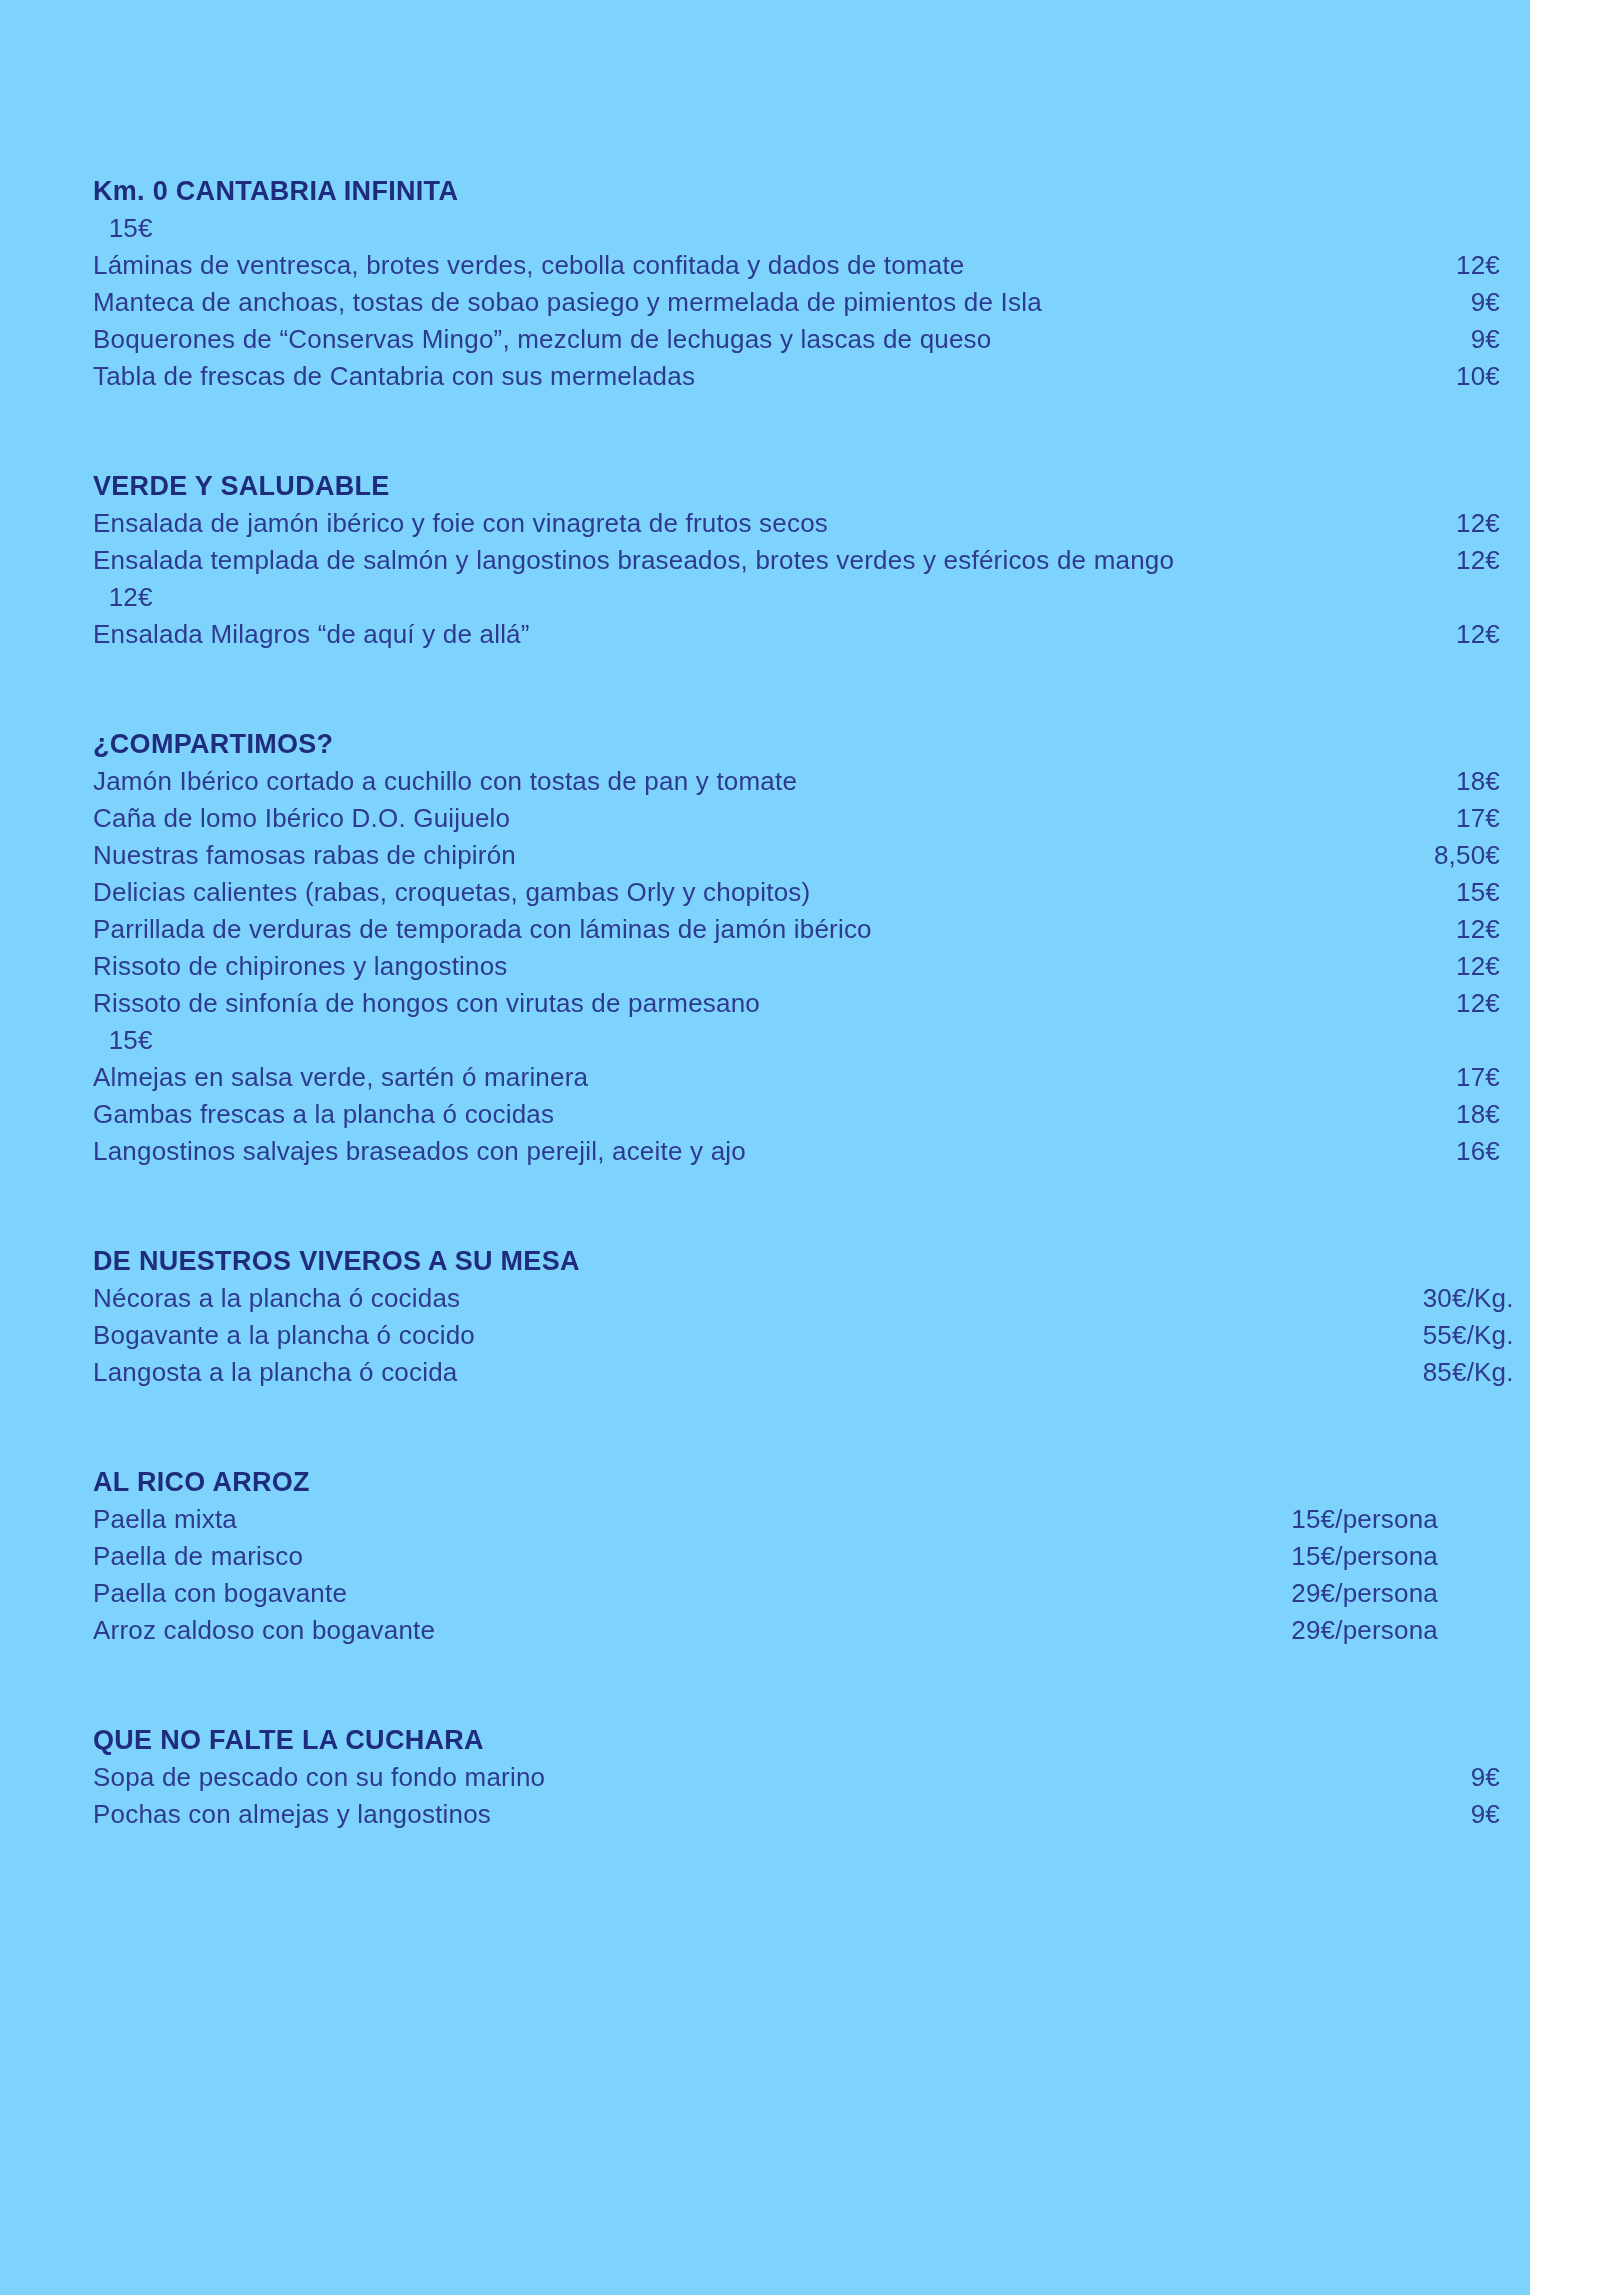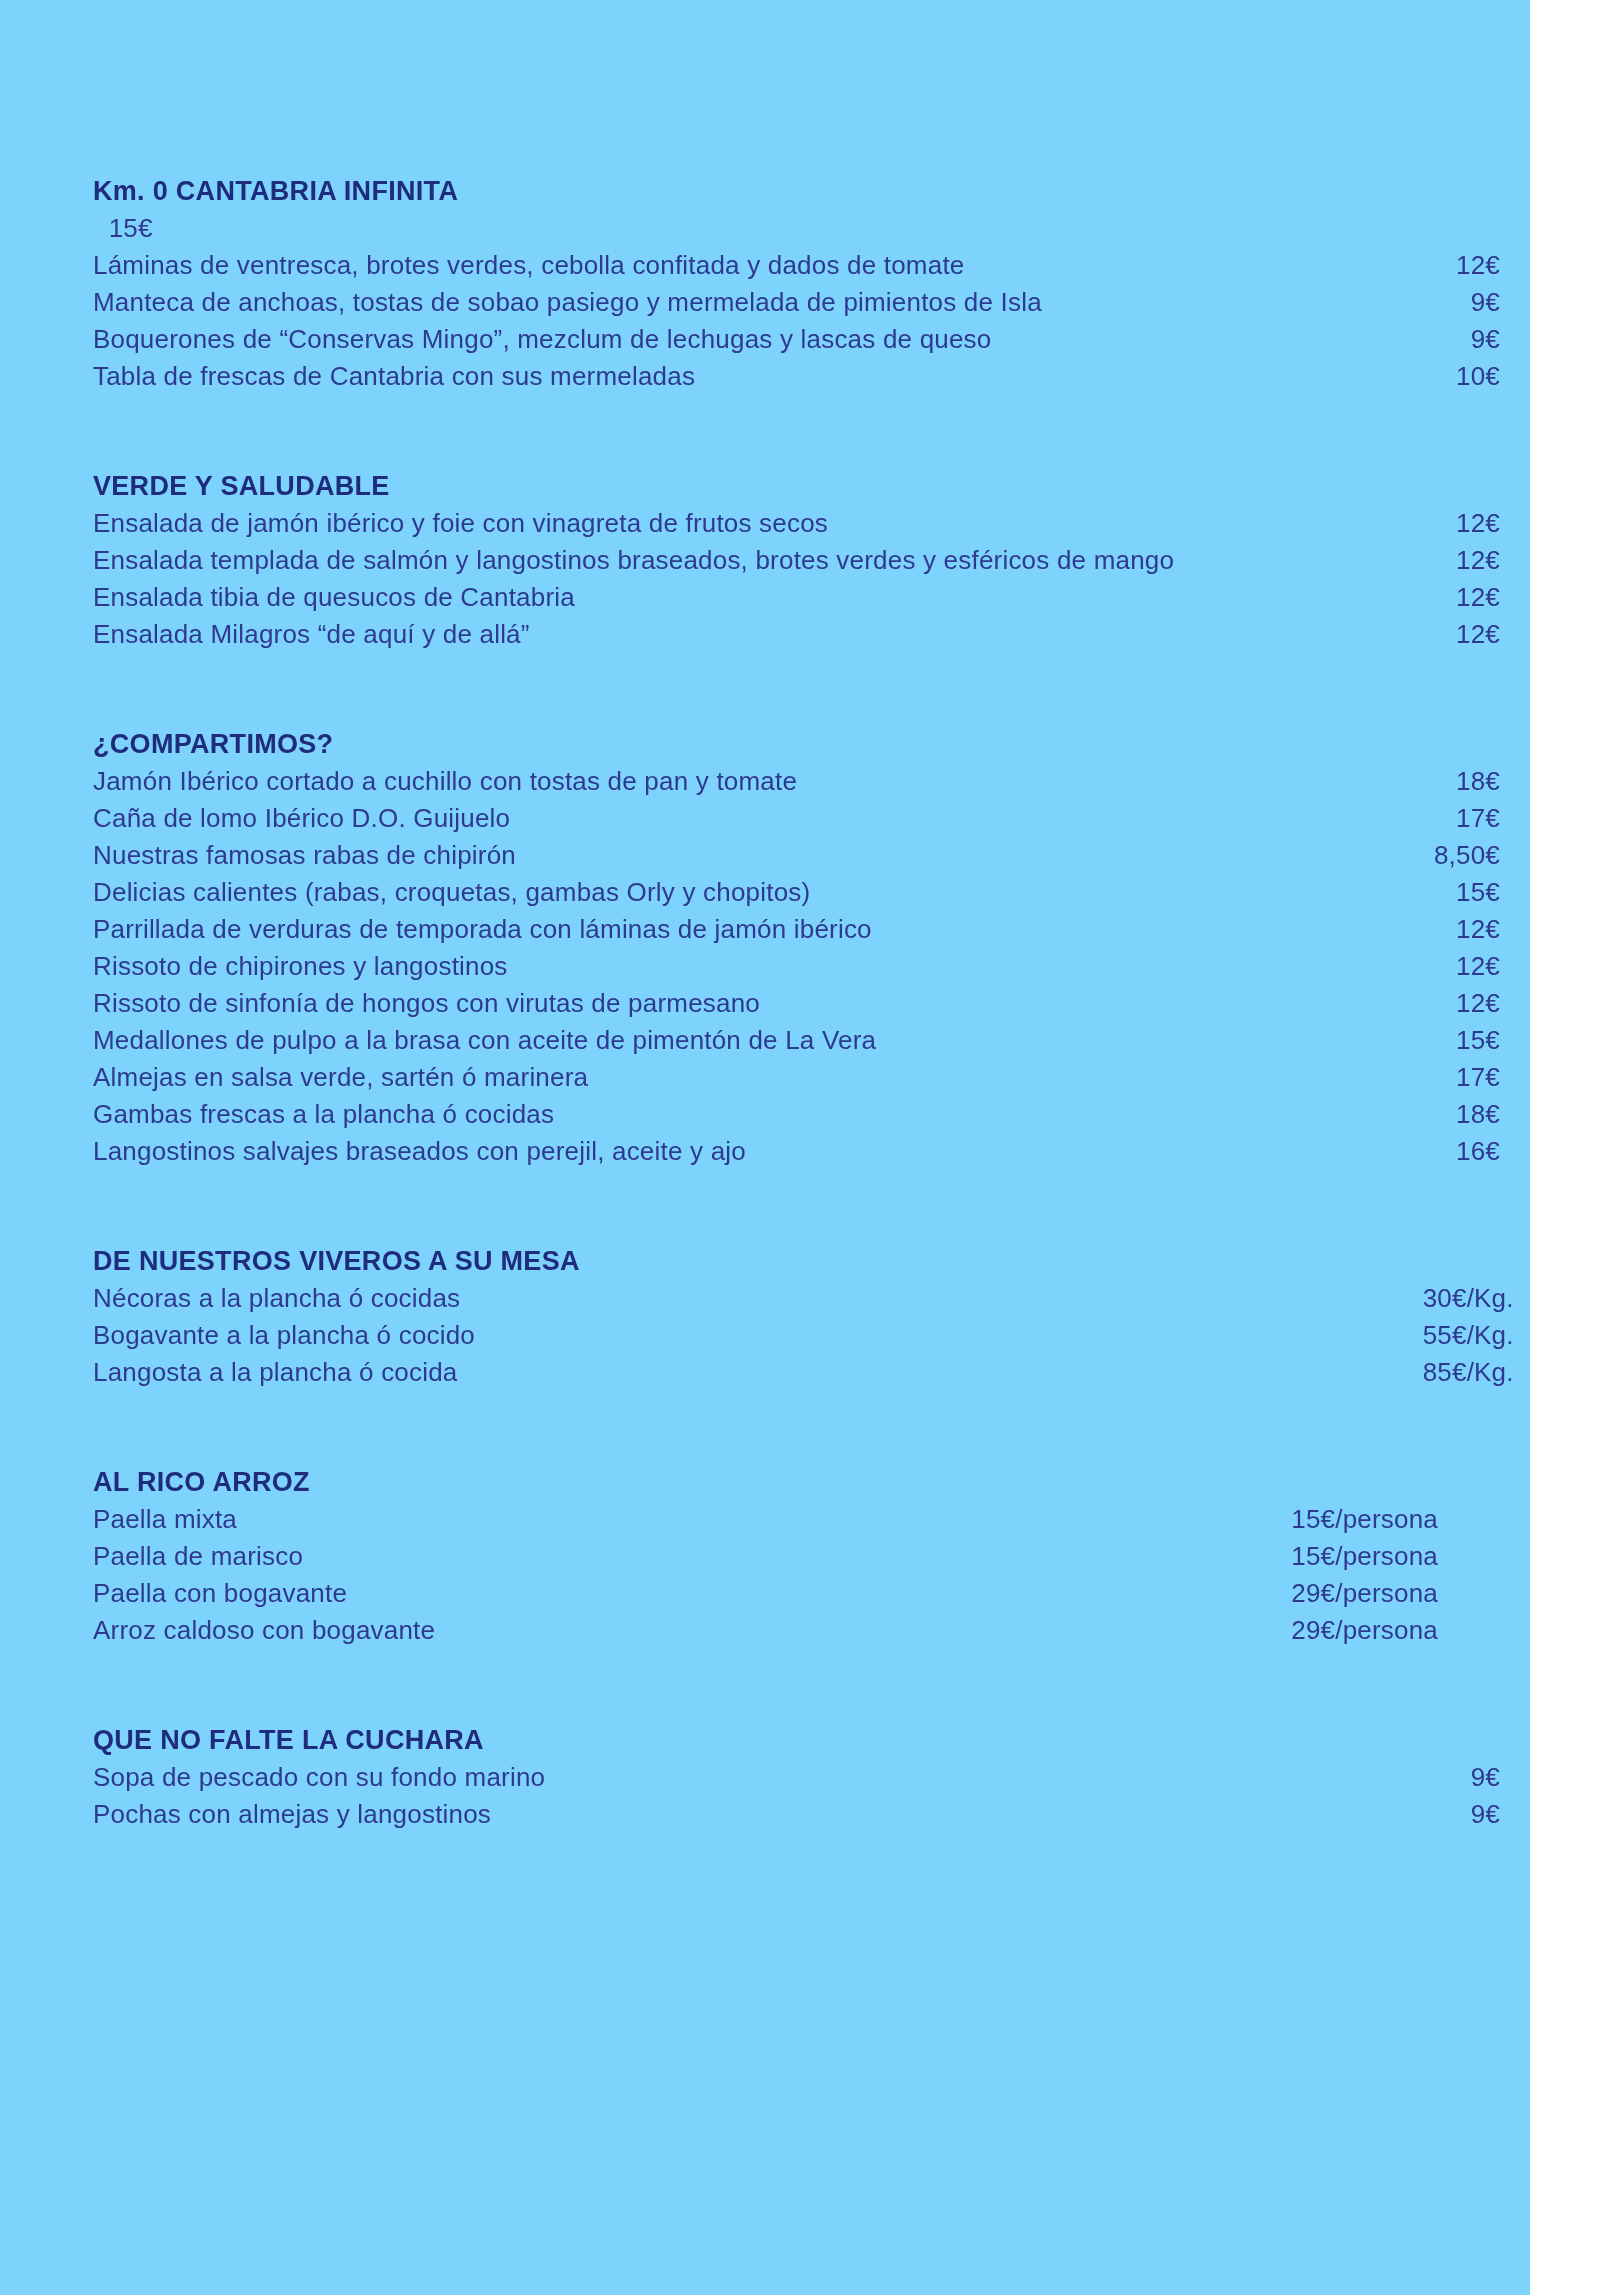--- a/index.html
+++ b/index.html
@@ -74,21 +74,20 @@
         <div class="section-title" style="color: rgb(31, 43, 125);">VERDE Y SALUDABLE</div>
         <div class="row">
           <span class="item-name">Ensalada de jamón ibérico y foie con vinagreta de frutos secos</span>
           <span class="item-price">12€</span>
         </div>
         <div class="row">
           <span class="item-name">Ensalada templada de salmón y langostinos braseados, brotes verdes y esféricos de mango</span>
           <span class="item-price">12€</span>
         </div>
         <div class="row">
-          <span class="item-name">Ensalada tibia de quesucos de Cantabria</span>
           <span class="item-price">12€</span>
         </div>
         <div class="row">
           <span class="item-name">Ensalada Milagros “de aquí y de allá”</span>
           <span class="item-price">12€</span>
         </div>
       </div>
       <div class="section plain">
         <div class="section-title" style="color: rgb(31, 43, 125);">¿COMPARTIMOS?</div>
         <div class="row">
@@ -113,21 +112,20 @@
         </div>
         <div class="row">
           <span class="item-name">Rissoto de chipirones y langostinos</span>
           <span class="item-price">12€</span>
         </div>
         <div class="row">
           <span class="item-name">Rissoto de sinfonía de hongos con virutas de parmesano</span>
           <span class="item-price">12€</span>
         </div>
         <div class="row">
-          <span class="item-name">Medallones de pulpo a la brasa con aceite de pimentón de La Vera</span>
           <span class="item-price">15€</span>
         </div>
         <div class="row">
           <span class="item-name">Almejas en salsa verde, sartén ó marinera</span>
           <span class="item-price">17€</span>
         </div>
         <div class="row">
           <span class="item-name">Gambas frescas a la plancha ó cocidas</span>
           <span class="item-price">18€</span>
         </div>

